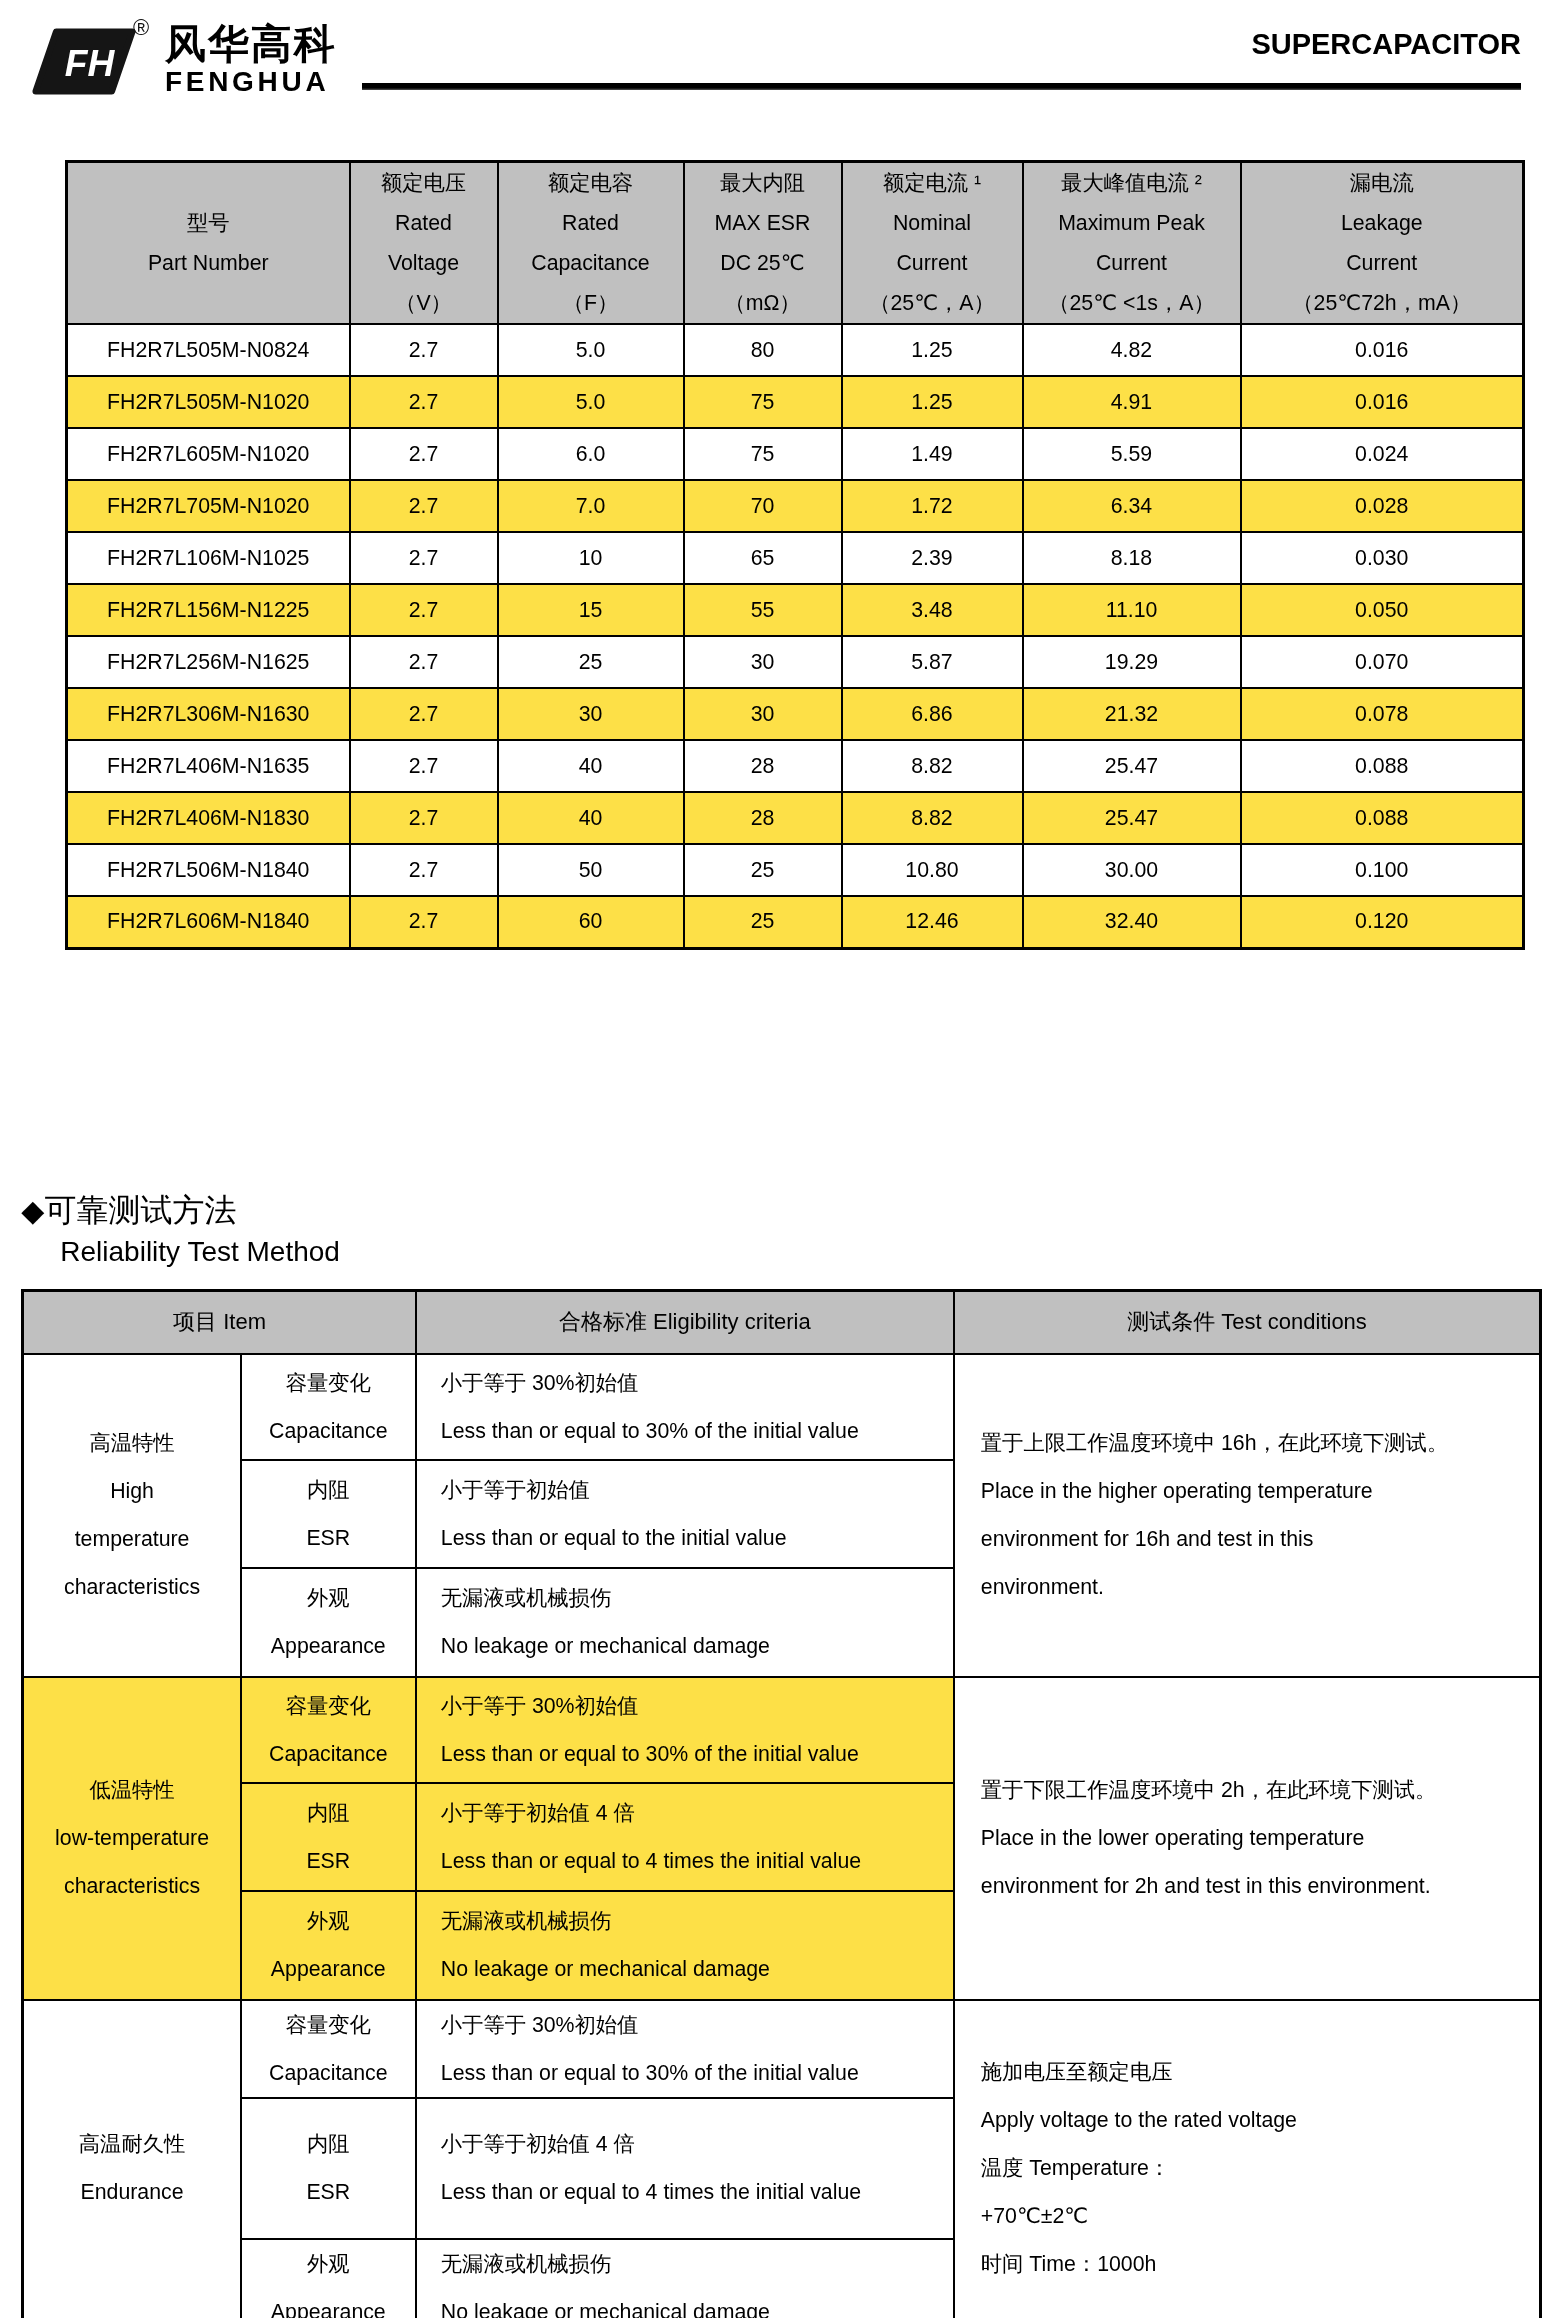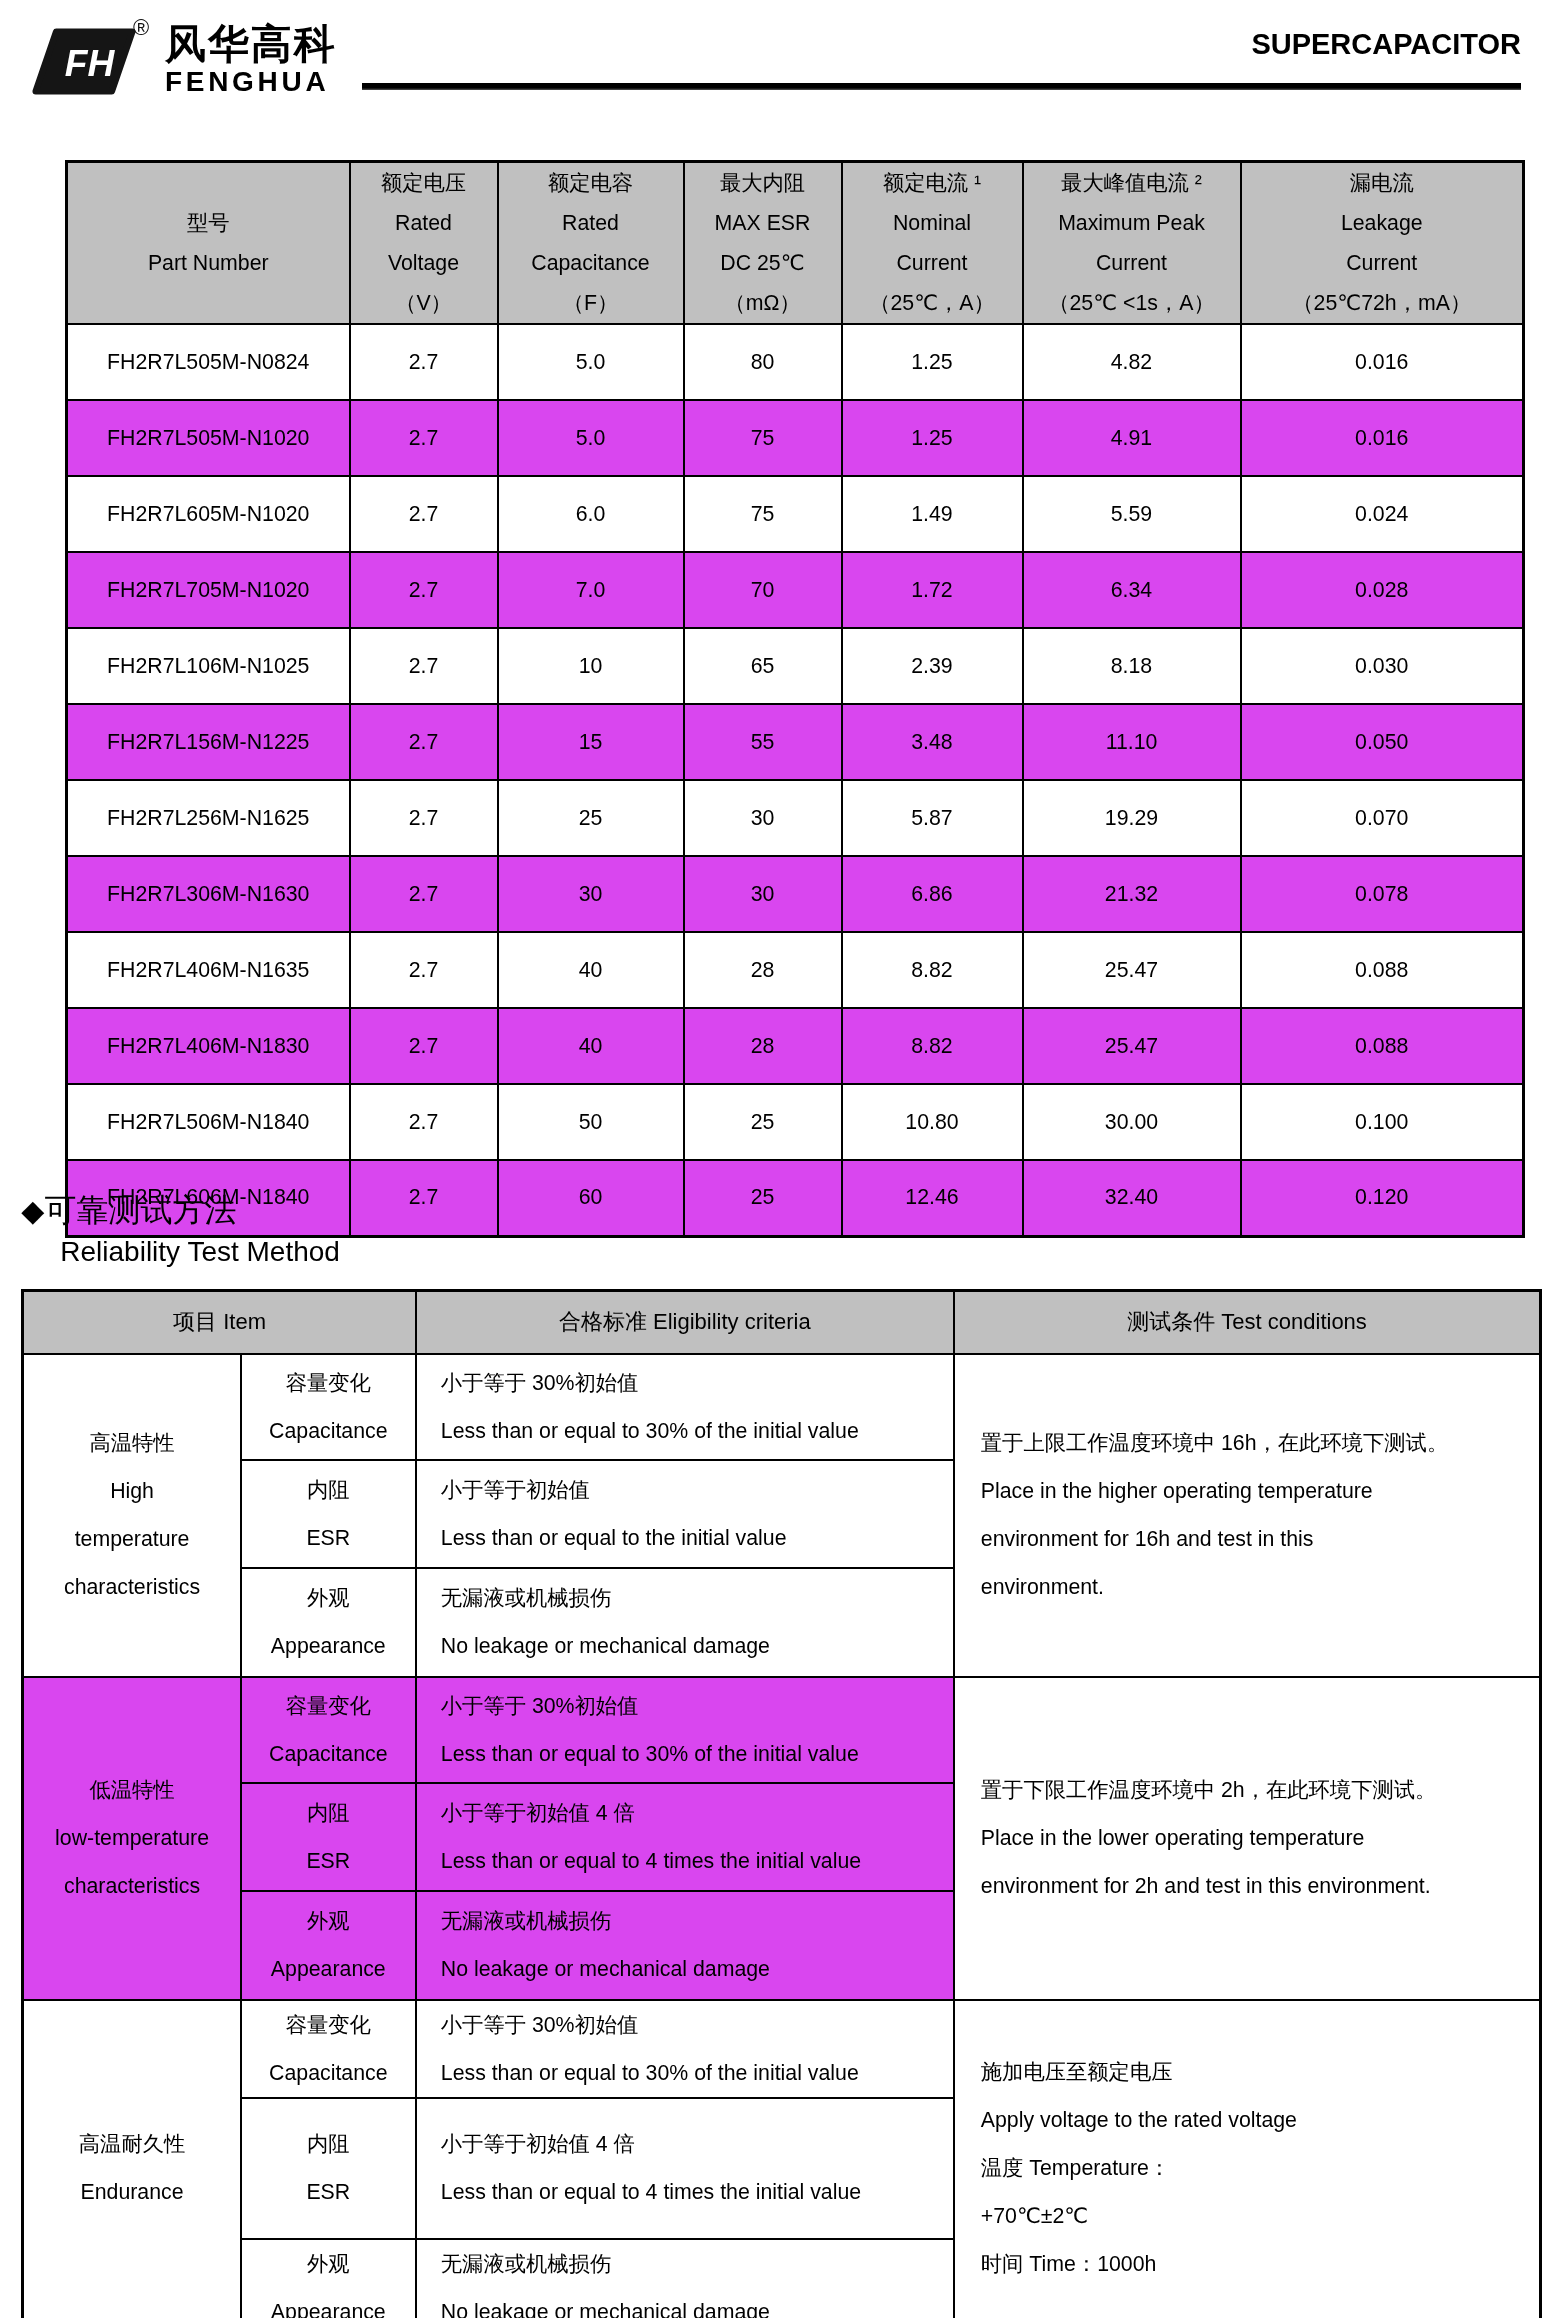--- a/index.html
+++ b/index.html
@@ -15,27 +15,27 @@
   .brand-zh { font-size:41px; font-weight:bold; letter-spacing:1.9px; line-height:1.0; }
   .brand-en { font-size:28px; font-weight:bold; letter-spacing:3.7px; line-height:1.0; margin-top:2.8px; }
   .page-title { position:absolute; right:40px; top:28px; font-size:29px; font-weight:bold; letter-spacing:0px; }
   .head-rule { position:absolute; left:362px; top:83px; width:1159px; height:6.5px;
     background:linear-gradient(180deg,#000 0%,#000 70%,#555 100%); }
 
   
   table { border-collapse:collapse; table-layout:fixed; background:#fff; }
   th, td { border:2.8px solid #000; text-align:center; vertical-align:middle; padding:0; }
   .ml { white-space:pre-line; }
-  .shade { background:#d946ef; }
+  .shade { background:#fde047; }
 
   
   .spec-table { position:absolute; left:65px; top:160px; width:1456px; border:3.7px solid #000; }
   .spec-table thead tr { height:160px; }
   .spec-table thead th { background:#c0c0c0; font-weight:normal; font-size:21.3px; line-height:40px; }
-  .spec-table tbody tr { height:76px; }
+  .spec-table tbody tr { height:52px; }
   .spec-table tbody td { font-size:21.3px; }
 
   
   .sec-title { position:absolute; left:21.3px; top:1190px; }
   .sec-title-zh { font-size:32px; line-height:1.25; }
   .sec-title-zh .diamond { font-size:30px; }
   .sec-title-en { font-size:28px; margin-left:39px; margin-top:5.6px; }
 
   
   .rel-table { position:absolute; left:21.3px; top:1289px; width:1518px; border:3.7px solid #000; }

